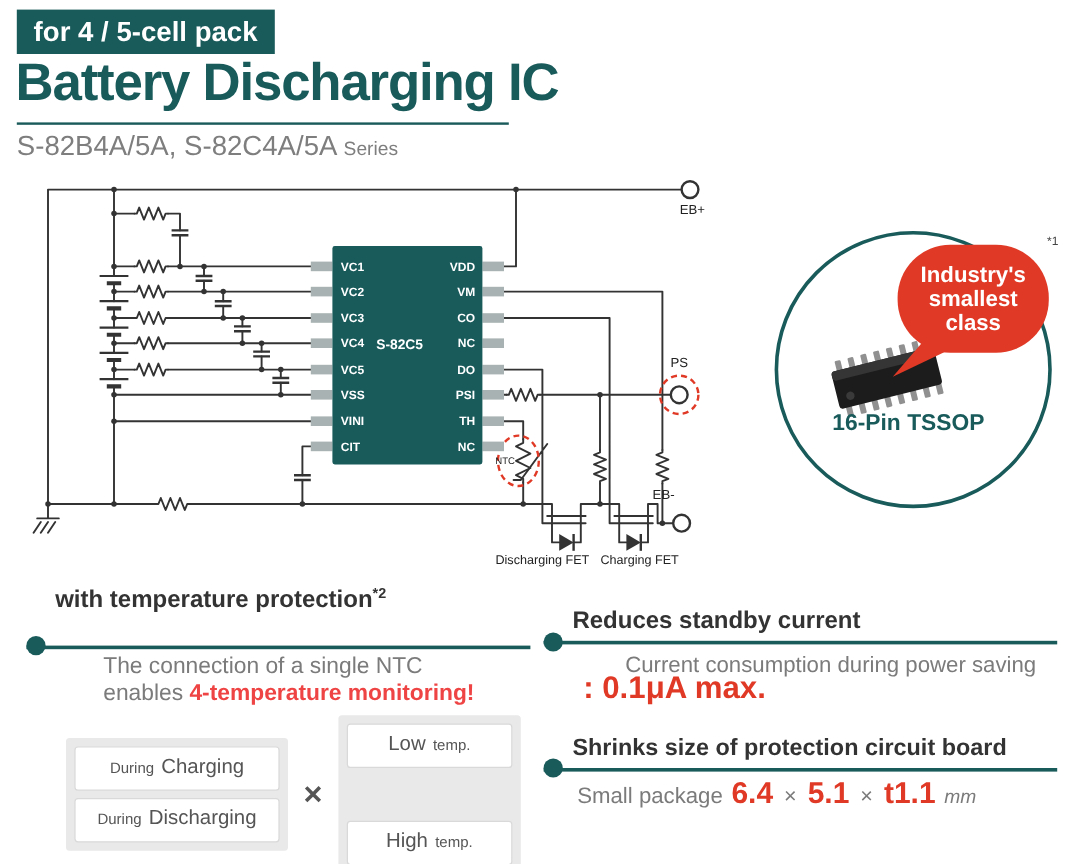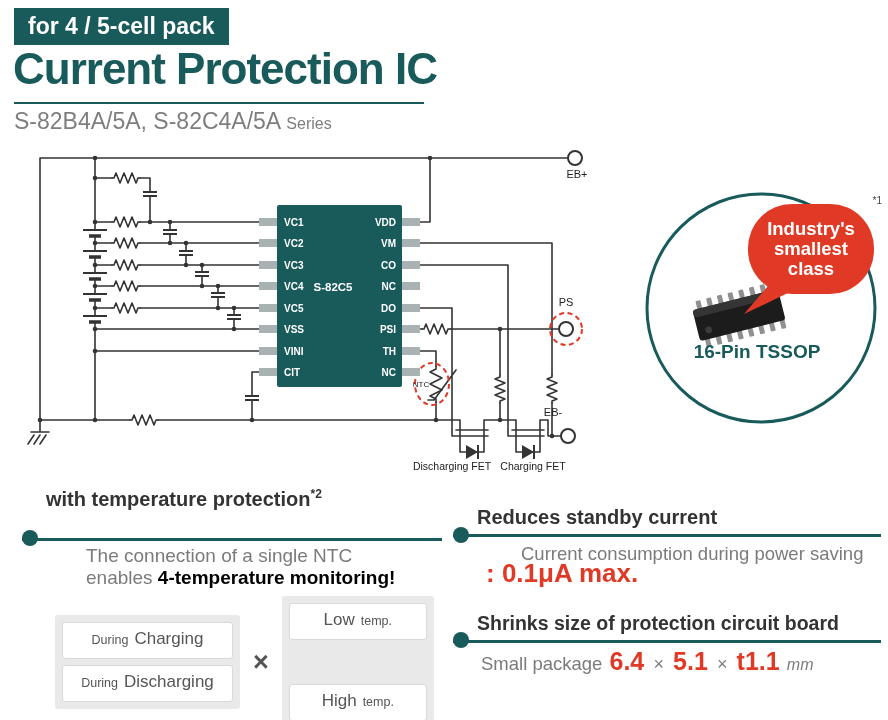--- a/index.html
+++ b/index.html
@@ -35,21 +35,21 @@
   .bubble{fill:#e03a26;}
   .bubble-text{fill:#fff;font-size:18.5px;font-weight:bold;text-anchor:middle;}
   .package-text{fill:#195a5b;font-size:19px;font-weight:bold;text-anchor:middle;}
   .badge-note{fill:#444;font-size:10px;text-anchor:end;}
   
   .bullet{position:absolute;width:16px;height:16px;border-radius:50%;background:#195a5b;}
   .rule{position:absolute;height:2.5px;background:#195a5b;}
   .feat-heading{position:absolute;font-size:20px;font-weight:bold;color:#333;line-height:24px;white-space:nowrap;}
   .feat-heading sup{font-size:12px;}
   .feat-body{position:absolute;font-size:19px;color:#7b7b7b;line-height:22px;white-space:nowrap;margin-left:40px;}
-  .red-strong{color:#000000;font-weight:bold;}
+  .red-strong{color:#ef4444;font-weight:bold;}
   .matrix{position:absolute;left:55px;top:596px;display:flex;align-items:center;gap:13px;}
   .gbox{background:#e9e9e9;border-radius:3px;padding:7px;display:flex;flex-direction:column;gap:6px;}
   .gbox-a{width:185px;box-sizing:border-box;}
   .gbox-b{width:152px;box-sizing:border-box;gap:44px;}
   .wbox{background:#fff;border:1px solid #d9d9d9;border-radius:3px;width:100%;box-sizing:border-box;
         display:flex;align-items:baseline;justify-content:center;gap:6px;padding:6px 8px 9px;}
   .wbox .big{font-size:17px;color:#555;}
   .wbox .small{font-size:12.5px;color:#555;}
   .times{font-size:27px;font-weight:bold;color:#555;}
   .standby-value{position:absolute;left:486px;top:558px;font-size:26px;font-weight:bold;
@@ -59,21 +59,21 @@
   .size-line .x{font-size:18px;color:#7b7b7b;margin:0 2px;}
   .size-line .unit{font-size:16px;color:#7b7b7b;font-style:italic;}
   .footer-note{position:absolute;left:12px;top:695px;font-size:12.5px;color:#555;}
 </style>
 </head>
 <body>
 
 <div class="page">
 
   <div class="banner">for 4 / 5-cell pack</div>
-  <div class="title">Current Protection IC</div>
+  <div class="title">Battery Discharging IC</div>
   <div class="title-underline"></div>
   <div class="series">
     <span>S-82B4A/5A, S-82C4A/5A</span>
     <span class="suffix">Series</span>
   </div>
 
   <svg style="left:0;top:140px;" width="630" height="345" viewBox="0 0 630 345">
     <g>
       <path class="wire" d="M40,18 H568 M40,18 V292
         M95,18 V90 M95,96 V111 M95,117 V133 M95,139 V154 M95,160 V176 M95,182 V280

